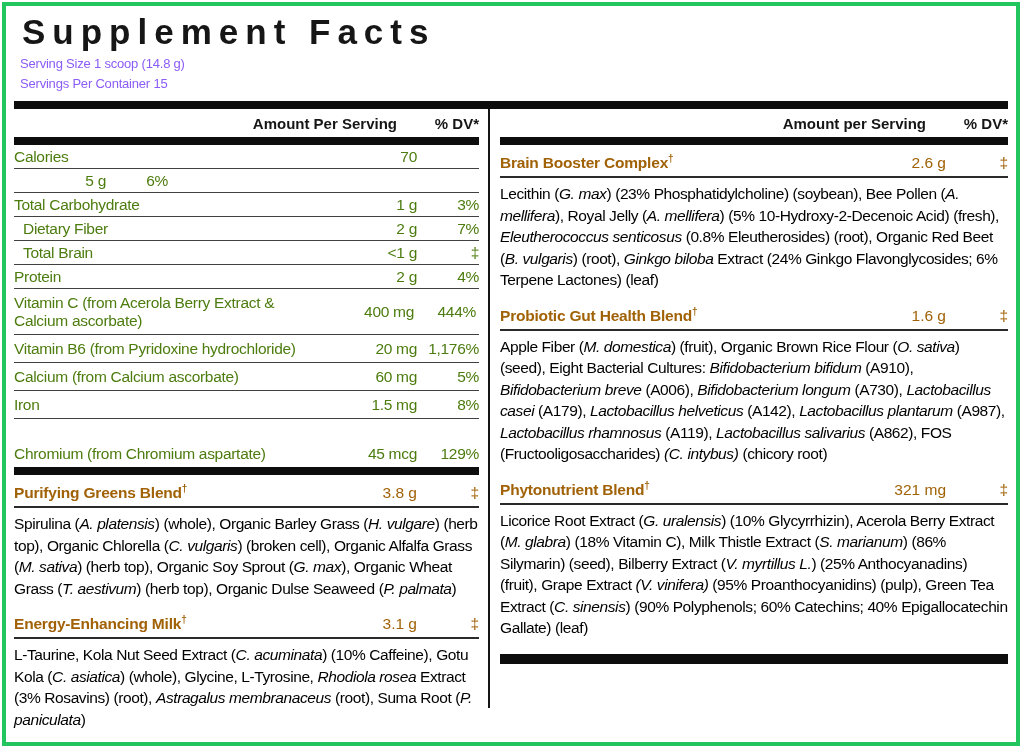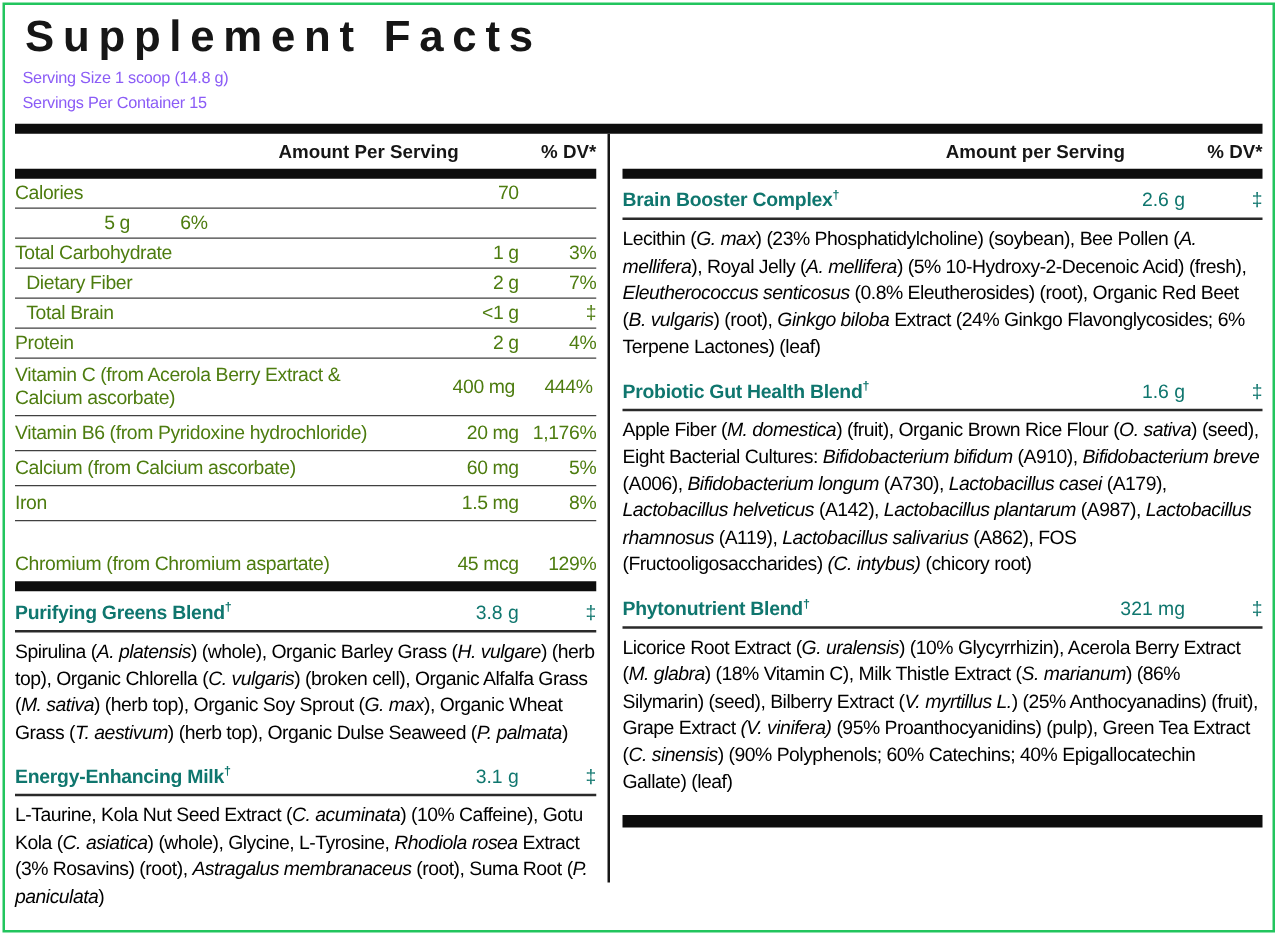--- a/index.html
+++ b/index.html
@@ -3,21 +3,21 @@
 <meta charset="utf-8">
 <style>
   * { margin: 0; padding: 0; box-sizing: border-box; }
   html, body { width: 1024px; height: 750px; background: #fff; }
   body { font-family: "Liberation Sans", sans-serif; color: #1b1b1b; }
 
   .panel {
     position: absolute;
     left: 2px; top: 2px;
     width: 1018px; height: 744px;
-    border: 2px solid #22c55e;
+    border: 4px solid #22c55e;
     background: #fff;
     padding: 4px 8px 0 8px;
     overflow: hidden;
   }
 
   .title {
     font-size: 35px;
     font-weight: bold;
     letter-spacing: 7px;
     color: #161616;
@@ -46,21 +46,20 @@
   .col-right { flex: 1 1 auto; margin-left: 10px; }
 
   .colhead {
     display: flex;
     justify-content: flex-end;
     align-items: center;
     font-weight: bold;
     font-size: 15px;
     padding: 6px 0 5px 0;
     color: #161616;
-    gap: 28px;
   }
   .colhead .h-amt { margin-right: 20px; }
   .colhead .h-dv { width: 62px; text-align: right; }
 
   .row {
     display: flex;
     align-items: center;
     border-bottom: 1px solid #404040;
     font-size: 15.5px;
     letter-spacing: -0.3px;
@@ -75,21 +74,21 @@
   .amt { flex: 0 0 92px; text-align: right; white-space: nowrap; }
   .dv  { flex: 0 0 62px; text-align: right; white-space: nowrap; }
 
   .blend { margin-top: 2px; }
   .blend-head {
     display: flex;
     align-items: baseline;
     font-size: 15.5px;
     border-bottom: 2px solid #2a2a2a;
     padding: 6px 0 4px 0;
-    color: #0f766e;
+    color: #a16207;
   }
   .blend-head .bname { flex: 1 1 auto; font-weight: bold; letter-spacing: -0.2px; }
   .blend-head sup { font-size: 10px; vertical-align: super; font-weight: bold; }
   .bdesc {
     font-size: 15.5px;
     letter-spacing: -0.4px;
     line-height: 21.5px;
     padding: 5px 0 7px 0;
     color: #000000;
   }

